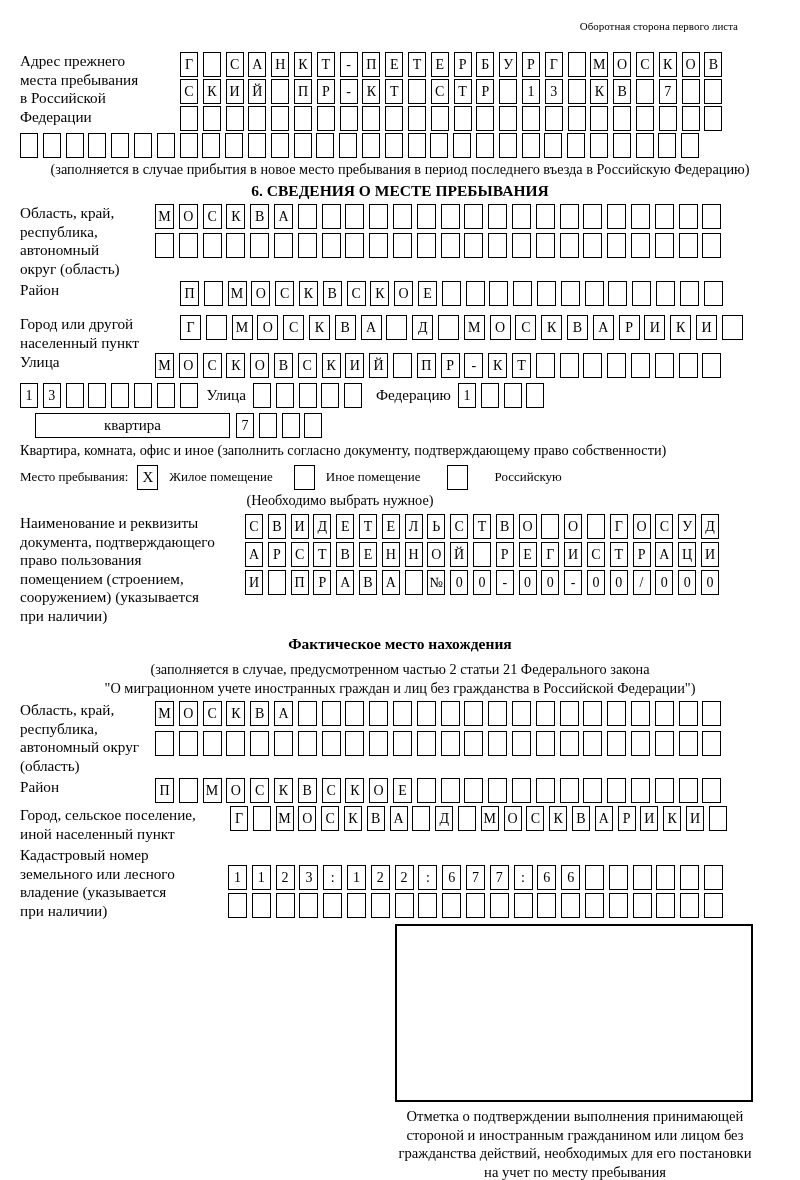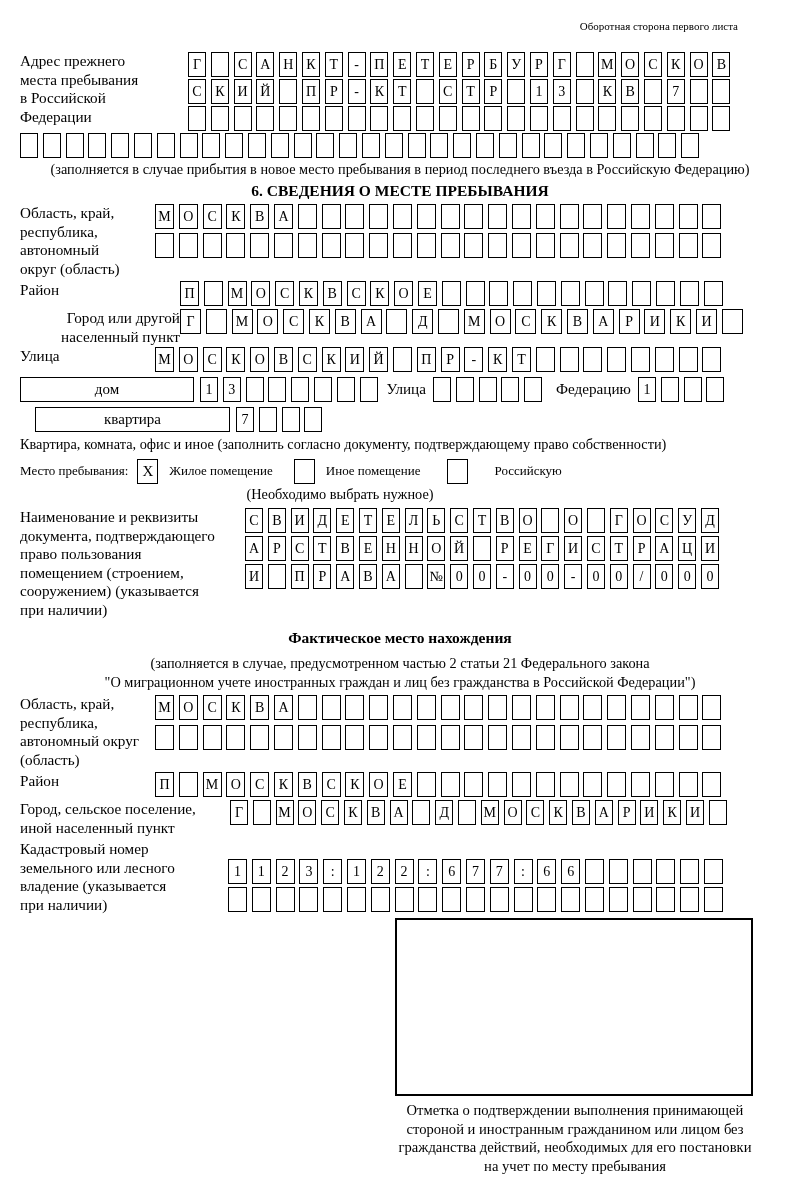--- a/index.html
+++ b/index.html
@@ -57,21 +57,21 @@
     white-space:pre-line;
   }
 </style>
 </head>
 <body>
 
 <div class="page">
 
   <div class="hdr-right">Оборотная сторона первого листа</div>
 
-  <div class="frow" style="margin-top:20px;gap:8px;">
+  <div class="frow" style="margin-top:20px;">
     <div class="lab" style="flex-basis:160px;">Адрес прежнего
 места пребывания
 в Российской
 Федерации</div>
     <div class="cellcol">
       <div class="cells">
           <span class="cell">Г</span>
           <span class="cell"></span>
           <span class="cell">С</span>
           <span class="cell">А</span>
@@ -269,21 +269,21 @@
         <span class="cell"></span>
         <span class="cell"></span>
         <span class="cell"></span>
         <span class="cell"></span>
         <span class="cell"></span>
         <span class="cell"></span>
         <span class="cell"></span>
       </div>
   </div>
 
-  <div class="frow" style="margin-top:3px;text-align:right;">
+  <div class="frow" style="margin-top:9px;">
     <div class="lab" style="flex-basis:160px;">Город или другой
 населенный пункт</div>
     <div class="cells p26">
         <span class="cell">Г</span>
         <span class="cell"></span>
         <span class="cell">М</span>
         <span class="cell">О</span>
         <span class="cell">С</span>
         <span class="cell">К</span>
         <span class="cell">В</span>
@@ -329,21 +329,20 @@
         <span class="cell"></span>
         <span class="cell"></span>
         <span class="cell"></span>
         <span class="cell"></span>
         <span class="cell"></span>
         <span class="cell"></span>
       </div>
   </div>
 
   <div class="frow" style="margin-top:4px; align-items:center;">
-    <div class="wbox" style="width:172px; margin-right:6px;">дом</div>
     <div class="cells">
         <span class="cell">1</span>
         <span class="cell">3</span>
         <span class="cell"></span>
         <span class="cell"></span>
         <span class="cell"></span>
         <span class="cell"></span>
         <span class="cell"></span>
         <span class="cell"></span>
       </div>

